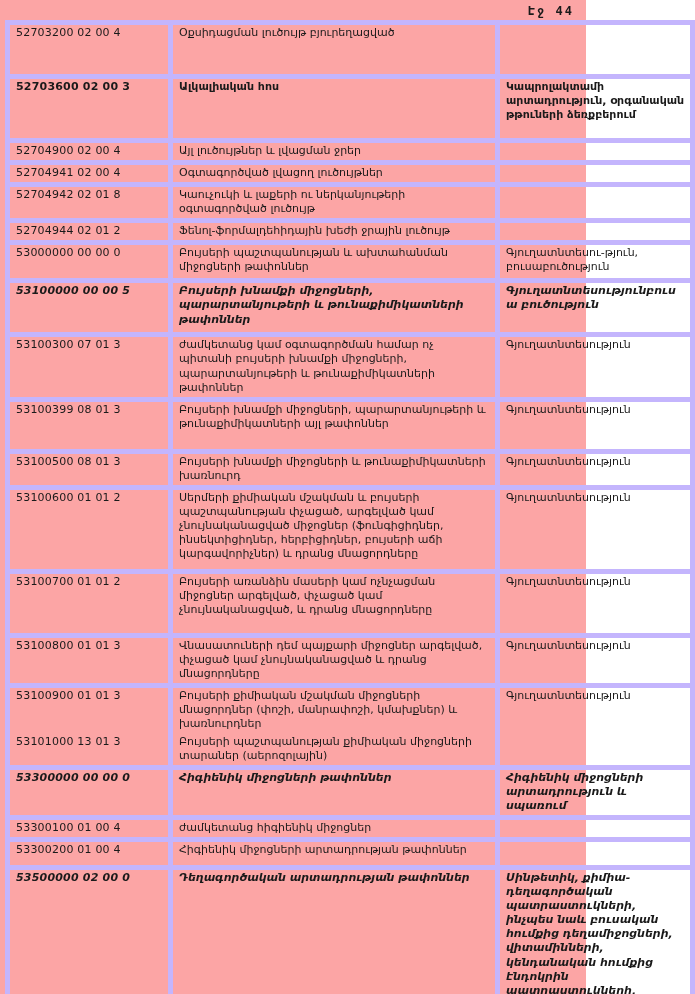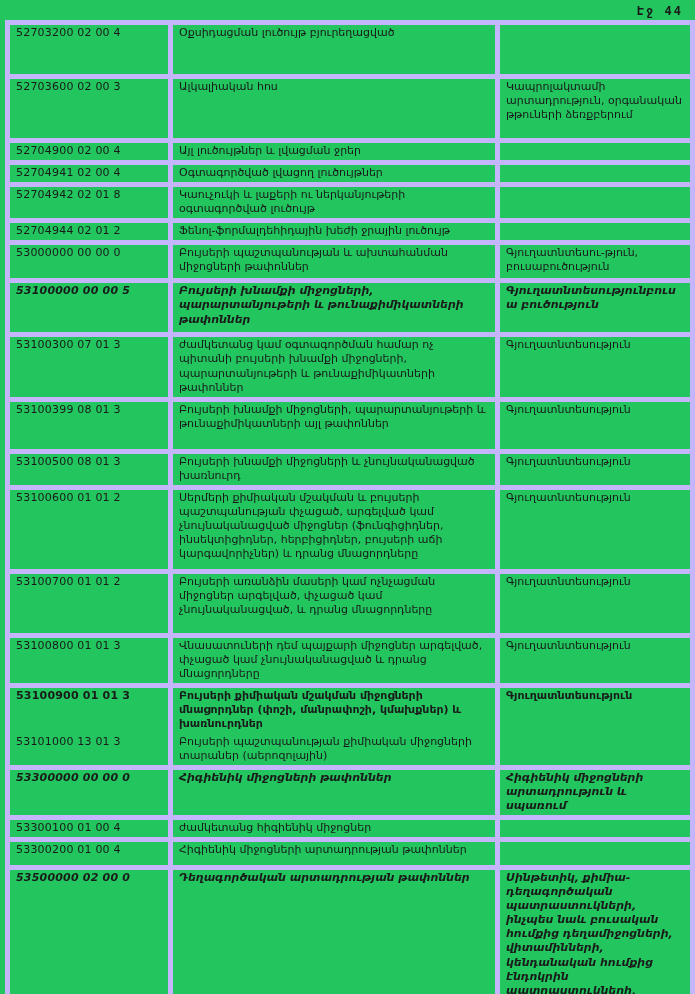--- a/index.html
+++ b/index.html
@@ -7,23 +7,23 @@
     padding: 0;
     background: #ffffff;
     width: 695px;
     height: 994px;
     font-family: "DejaVu Sans", sans-serif;
     color: #1a1a1a;
     overflow: hidden;
   }
   .page {
     position: relative;
-    width: 695px;
+    width: 586px;
     height: 994px;
-    background: #22c55e;
+    background: #fca5a5;
   }
   .page-num {
     text-align: right;
     font-weight: bold;
     font-size: 12px;
     padding: 4px 12px 2px 0;
     letter-spacing: 2px;
     font-family: "DejaVu Sans Mono", monospace;
   }
   table.doc-table {
@@ -64,21 +64,21 @@
       <col style="width:163px">
       <col style="width:327px">
       <col style="width:195px">
     </colgroup>
     <tbody id="table-body">
         <tr style="height: 54px;">
           <td class="code-cell">52703200 02 00 4</td>
           <td class="description-cell">Օքսիդացման լուծույթ բյուրեղացված</td>
           <td class="note-cell"></td>
         </tr>
-        <tr style="height: 64px;">
+        <tr style="height: 64px; font-weight: bold;">
           <td class="code-cell">52703600 02 00 3</td>
           <td class="description-cell">Ալկալիական հոս</td>
           <td class="note-cell">Կապրոլակտամի արտադրություն, օրգանական թթուների ձեռքբերում</td>
         </tr>
         <tr style="height: 16px;">
           <td class="code-cell">52704900 02 00 4</td>
           <td class="description-cell">Այլ լուծույթներ և լվացման ջրեր</td>
           <td class="note-cell"></td>
         </tr>
         <tr style="height: 16px;">
@@ -111,39 +111,39 @@
           <td class="description-cell">ժամկետանց կամ օգտագործման համար ոչ պիտանի բույսերի խնամքի միջոցների, պարարտանյութերի և թունաքիմիկատների թափոններ</td>
           <td class="note-cell">Գյուղատնտեսություն</td>
         </tr>
         <tr style="height: 52px;">
           <td class="code-cell">53100399 08 01 3</td>
           <td class="description-cell">Բույսերի խնամքի միջոցների, պարարտանյութերի և թունաքիմիկատների այլ թափոններ</td>
           <td class="note-cell">Գյուղատնտեսություն</td>
         </tr>
         <tr style="height: 30px; margin-left: 34px;">
           <td class="code-cell">53100500 08 01 3</td>
-          <td class="description-cell">Բույսերի խնամքի միջոցների և չնույնականացված խառնուրդ</td>
+          <td class="description-cell">Բույսերի խնամքի միջոցների և թունաքիմիկատների խառնուրդ</td>
           <td class="note-cell">Գյուղատնտեսություն</td>
         </tr>
         <tr style="height: 84px;">
           <td class="code-cell">53100600 01 01 2</td>
           <td class="description-cell">Սերմերի քիմիական մշակման և բույսերի պաշտպանության փչացած, արգելված կամ չնույնականացված միջոցներ (ֆունգիցիդներ, ինսեկտիցիդներ, հերբիցիդներ, բույսերի աճի կարգավորիչներ) և դրանց մնացորդները</td>
           <td class="note-cell">Գյուղատնտեսություն</td>
         </tr>
         <tr style="height: 64px;">
           <td class="code-cell">53100700 01 01 2</td>
           <td class="description-cell">Բույսերի առանձին մասերի կամ ոչնչացման միջոցներ արգելված, փչացած կամ չնույնականացված, և դրանց մնացորդները</td>
           <td class="note-cell">Գյուղատնտեսություն</td>
         </tr>
         <tr style="height: 48px;">
           <td class="code-cell">53100800 01 01 3</td>
           <td class="description-cell">Վնասատուների դեմ պայքարի միջոցներ արգելված, փչացած կամ չնույնականացված և դրանց մնացորդները</td>
           <td class="note-cell">Գյուղատնտեսություն</td>
         </tr>
-        <tr class="merge-next" style="height: 48px; font-weight: bold;">
+        <tr class="merge-next" style="height: 48px;">
           <td class="code-cell">53100900 01 01 3</td>
           <td class="description-cell">Բույսերի քիմիական մշակման միջոցների մնացորդներ (փոշի, մանրափոշի, կմախքներ) և խառնուրդներ</td>
           <td class="note-cell">Գյուղատնտեսություն</td>
         </tr>
         <tr class="merge-prev" style="height: 30px;">
           <td class="code-cell">53101000 13 01 3</td>
           <td class="description-cell">Բույսերի պաշտպանության քիմիական միջոցների տարաներ (աերոզոլային)</td>
           <td class="note-cell"></td>
         </tr>
         <tr class="italic-row" style="height: 32px;">

